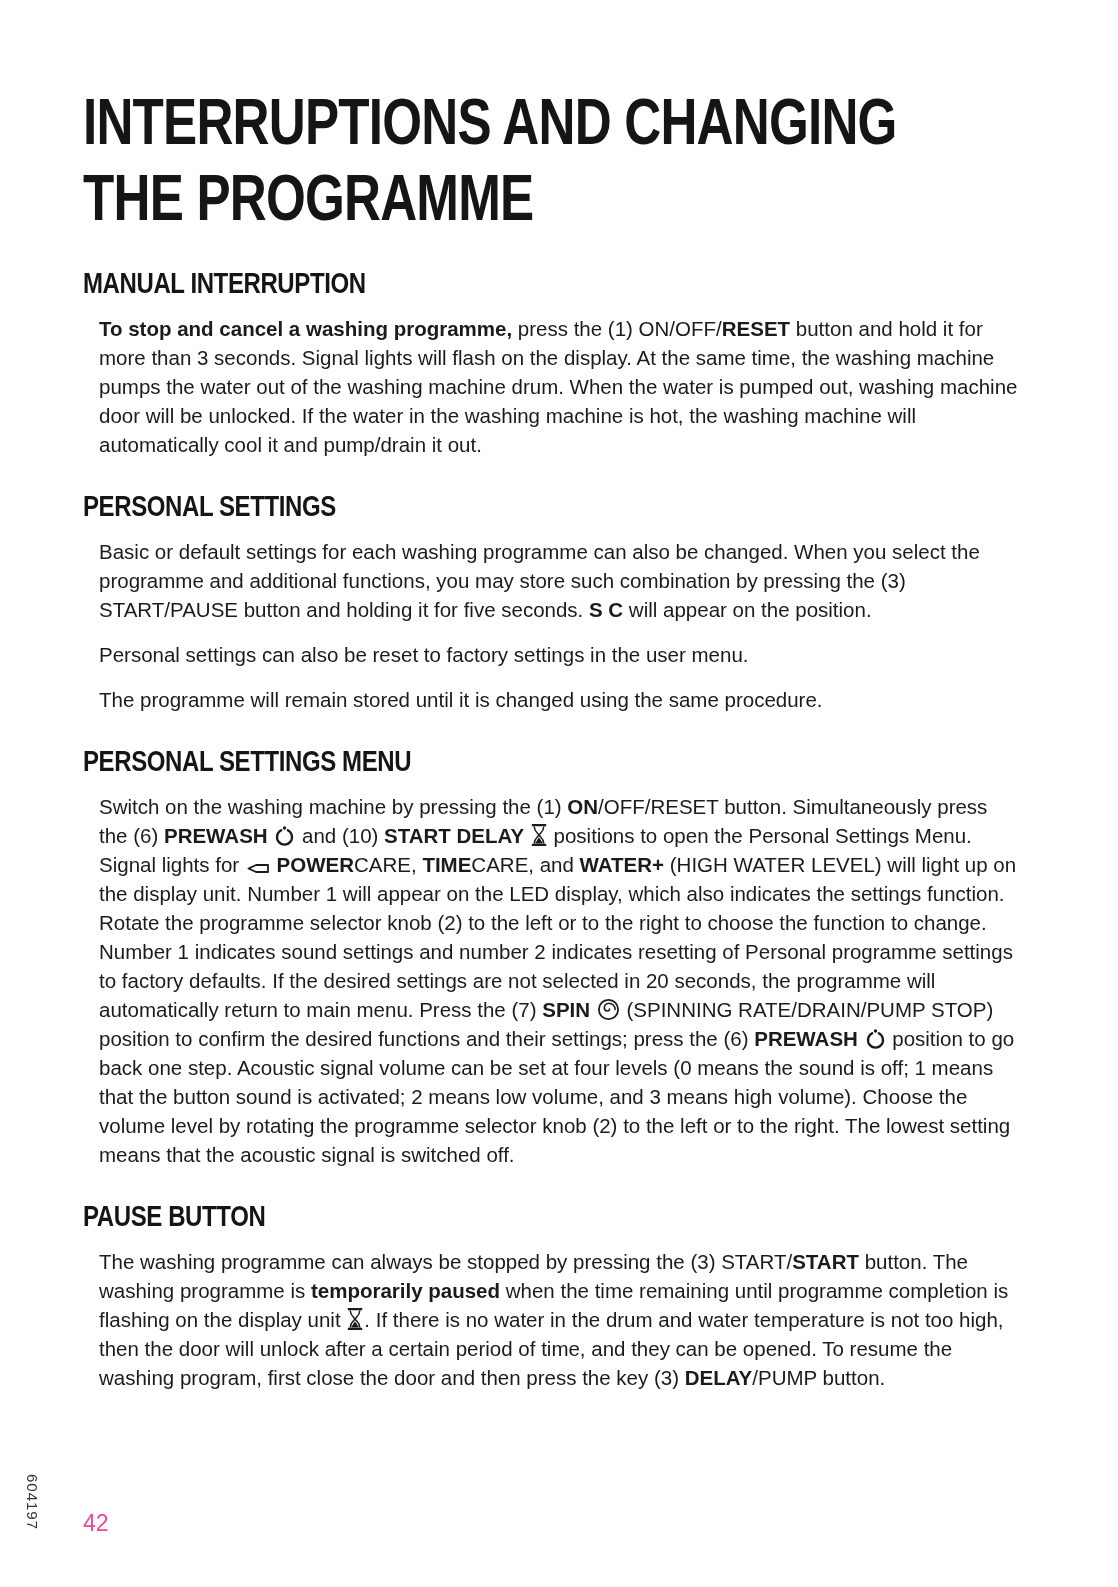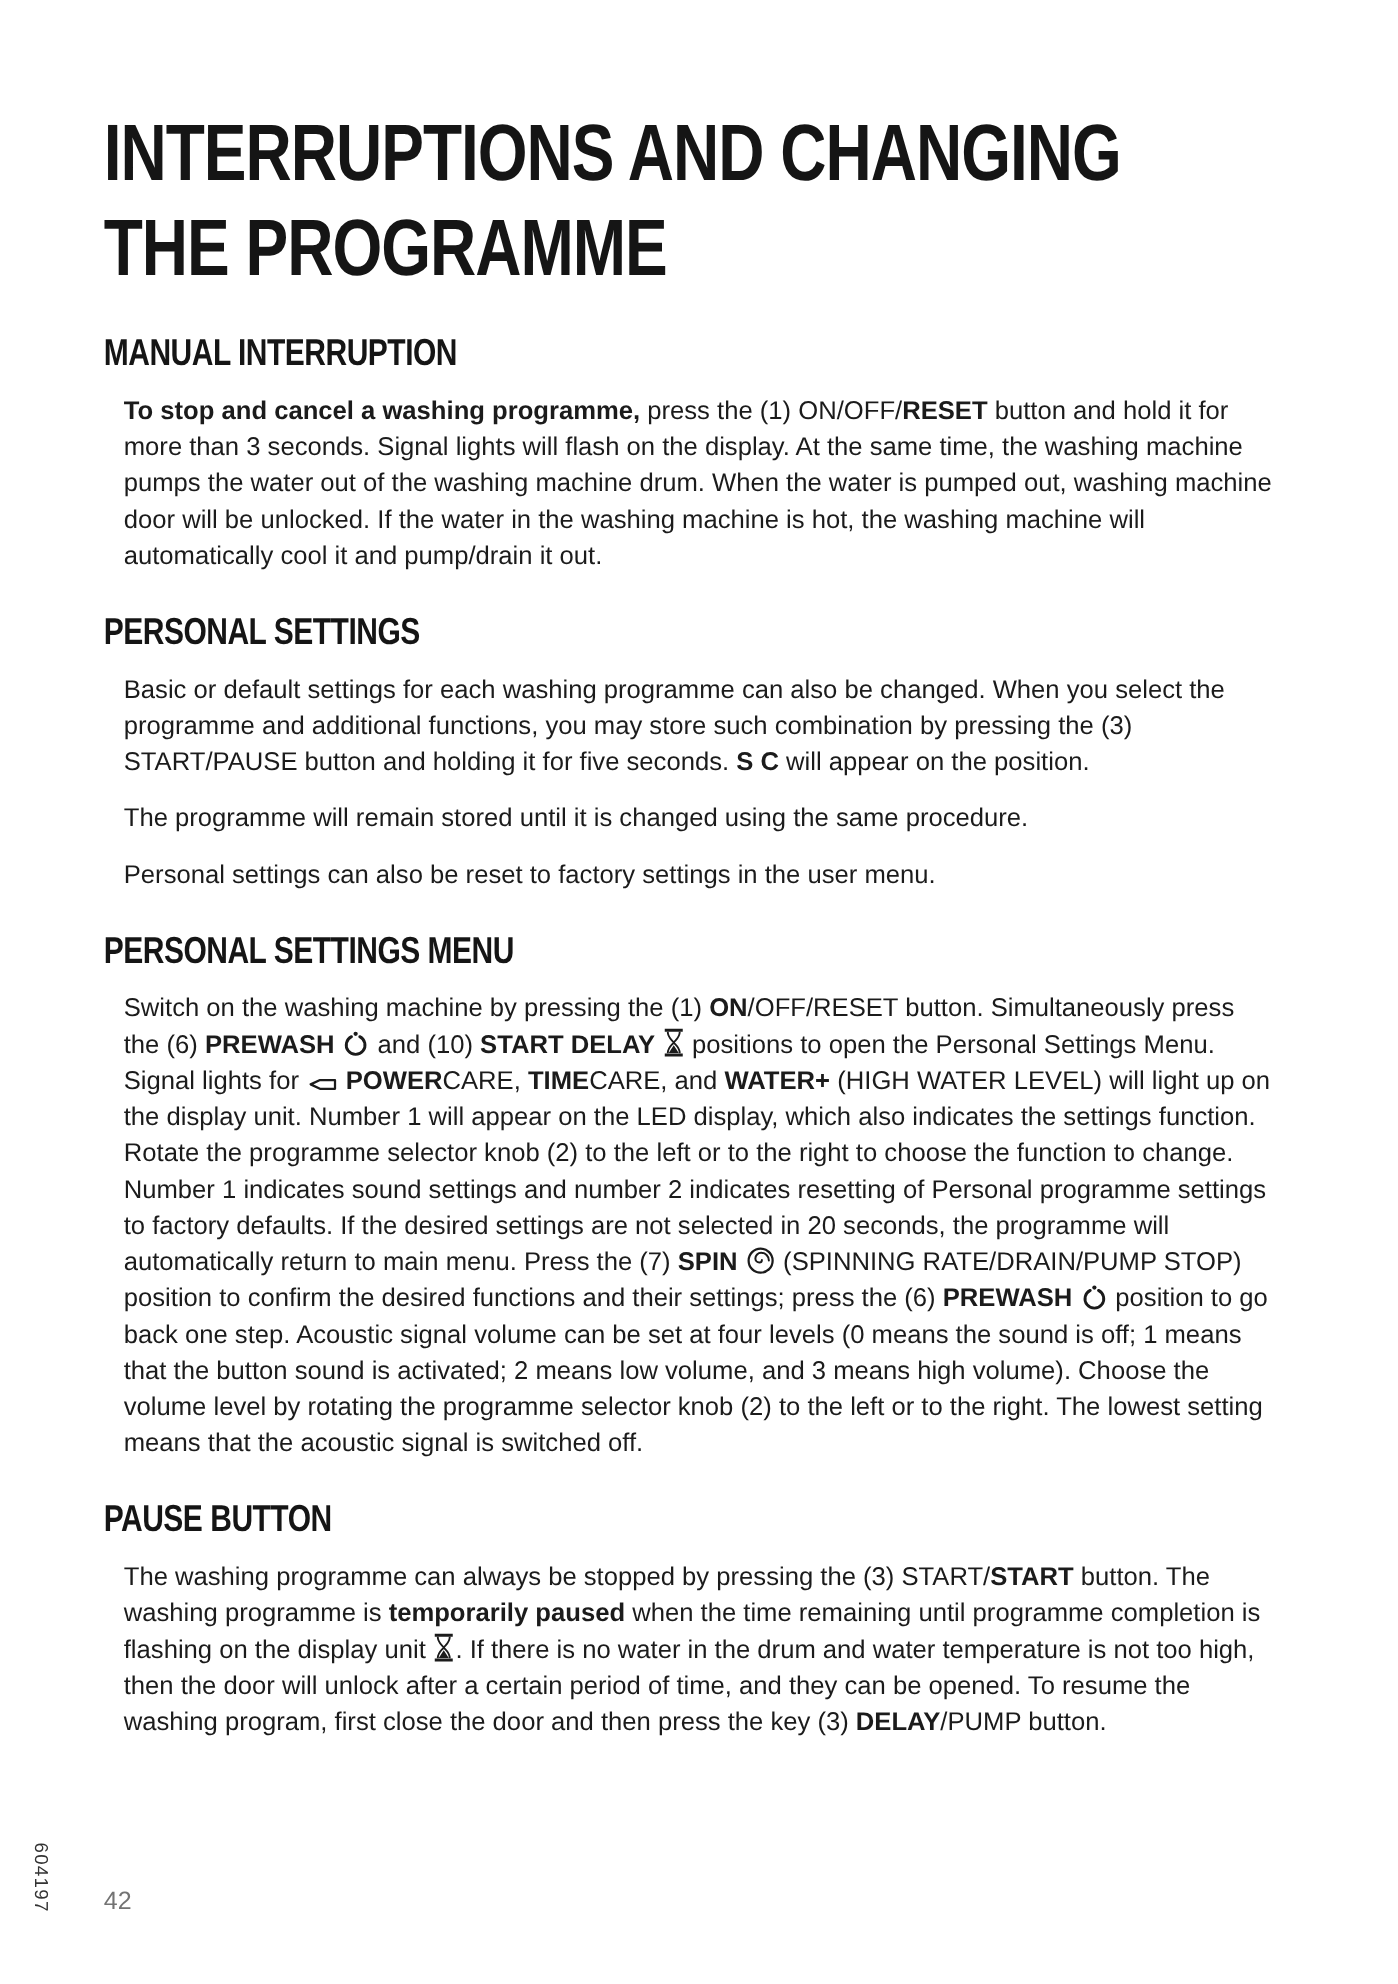--- a/index.html
+++ b/index.html
@@ -73,22 +73,22 @@
     left:24px; top:1474px;
     writing-mode:vertical-rl;
     font-size:15px;
     letter-spacing:1px;
     color:#333;
   }
 
   .page-number {
     position:absolute;
     left:83px; top:1510px;
-    font-size:20px;
-    color:#737373;
+    font-size:23px;
+    color:#ec4899;
   }
 </style>
 </head>
 <body>
 
 <div class="page">
 
 
   <div class="content">
     <h1>
@@ -96,22 +96,22 @@
       <div>THE PROGRAMME</div>
     </h1>
     <main>
         <section>
           <h2>MANUAL INTERRUPTION</h2>
           <p><span class="b">To stop and cancel a washing programme,</span><span> press the (1) ON/OFF/</span><span class="b">RESET</span><span> button and hold it for more than 3 seconds. Signal lights will flash on the display. At the same time, the washing machine pumps the water out of the washing machine drum. When the water is pumped out, washing machine door will be unlocked. If the water in the washing machine is hot, the washing machine will automatically cool it and pump/drain it out.</span></p>
         </section>
         <section>
           <h2>PERSONAL SETTINGS</h2>
           <p><span>Basic or default settings for each washing programme can also be changed. When you select the programme and additional functions, you may store such combination by pressing the (3) START/PAUSE button and holding it for five seconds. </span><span class="b">S C</span><span> will appear on the position.</span></p>
+          <p><span>Personal settings can also be reset to factory settings in the user menu.</span></p>
           <p><span>The programme will remain stored until it is changed using the same procedure.</span></p>
-          <p><span>Personal settings can also be reset to factory settings in the user menu.</span></p>
         </section>
         <section>
           <h2>PERSONAL SETTINGS MENU</h2>
           <p><span>Switch on the washing machine by pressing the (1) </span><span class="b">ON</span><span>/OFF/RESET button. Simultaneously press the (6) </span><span class="b">PREWASH</span><span> </span><span class="inline-icon"><svg width="21" height="22" viewBox="0 0 21 22">
                 <path d="M7.2 5.3 A7.5 7.5 0 1 0 13.8 5.3" fill="none" stroke="#1b1b1b" stroke-width="2.3" stroke-linecap="round"></path>
                 <circle cx="10.5" cy="3" r="1.7" fill="#1b1b1b"></circle>
               </svg></span><span> and (10) </span><span class="b">START DELAY</span><span> </span><span class="inline-icon"><svg width="16" height="24" viewBox="0 0 16 24">
                 <path d="M2 2.1 H14 M2 21.9 H14" stroke="#1b1b1b" stroke-width="2.4" stroke-linecap="square"></path>
                 <path d="M3.2 3.4 C3.2 8.2 6.9 10.2 8 12 C9.1 13.8 12.8 15.8 12.8 20.6 M12.8 3.4 C12.8 8.2 9.1 10.2 8 12 C6.9 13.8 3.2 15.8 3.2 20.6" fill="none" stroke="#1b1b1b" stroke-width="1.5"></path>
                 <path d="M8 14.2 L12 20.4 H4 Z" fill="#1b1b1b"></path>

